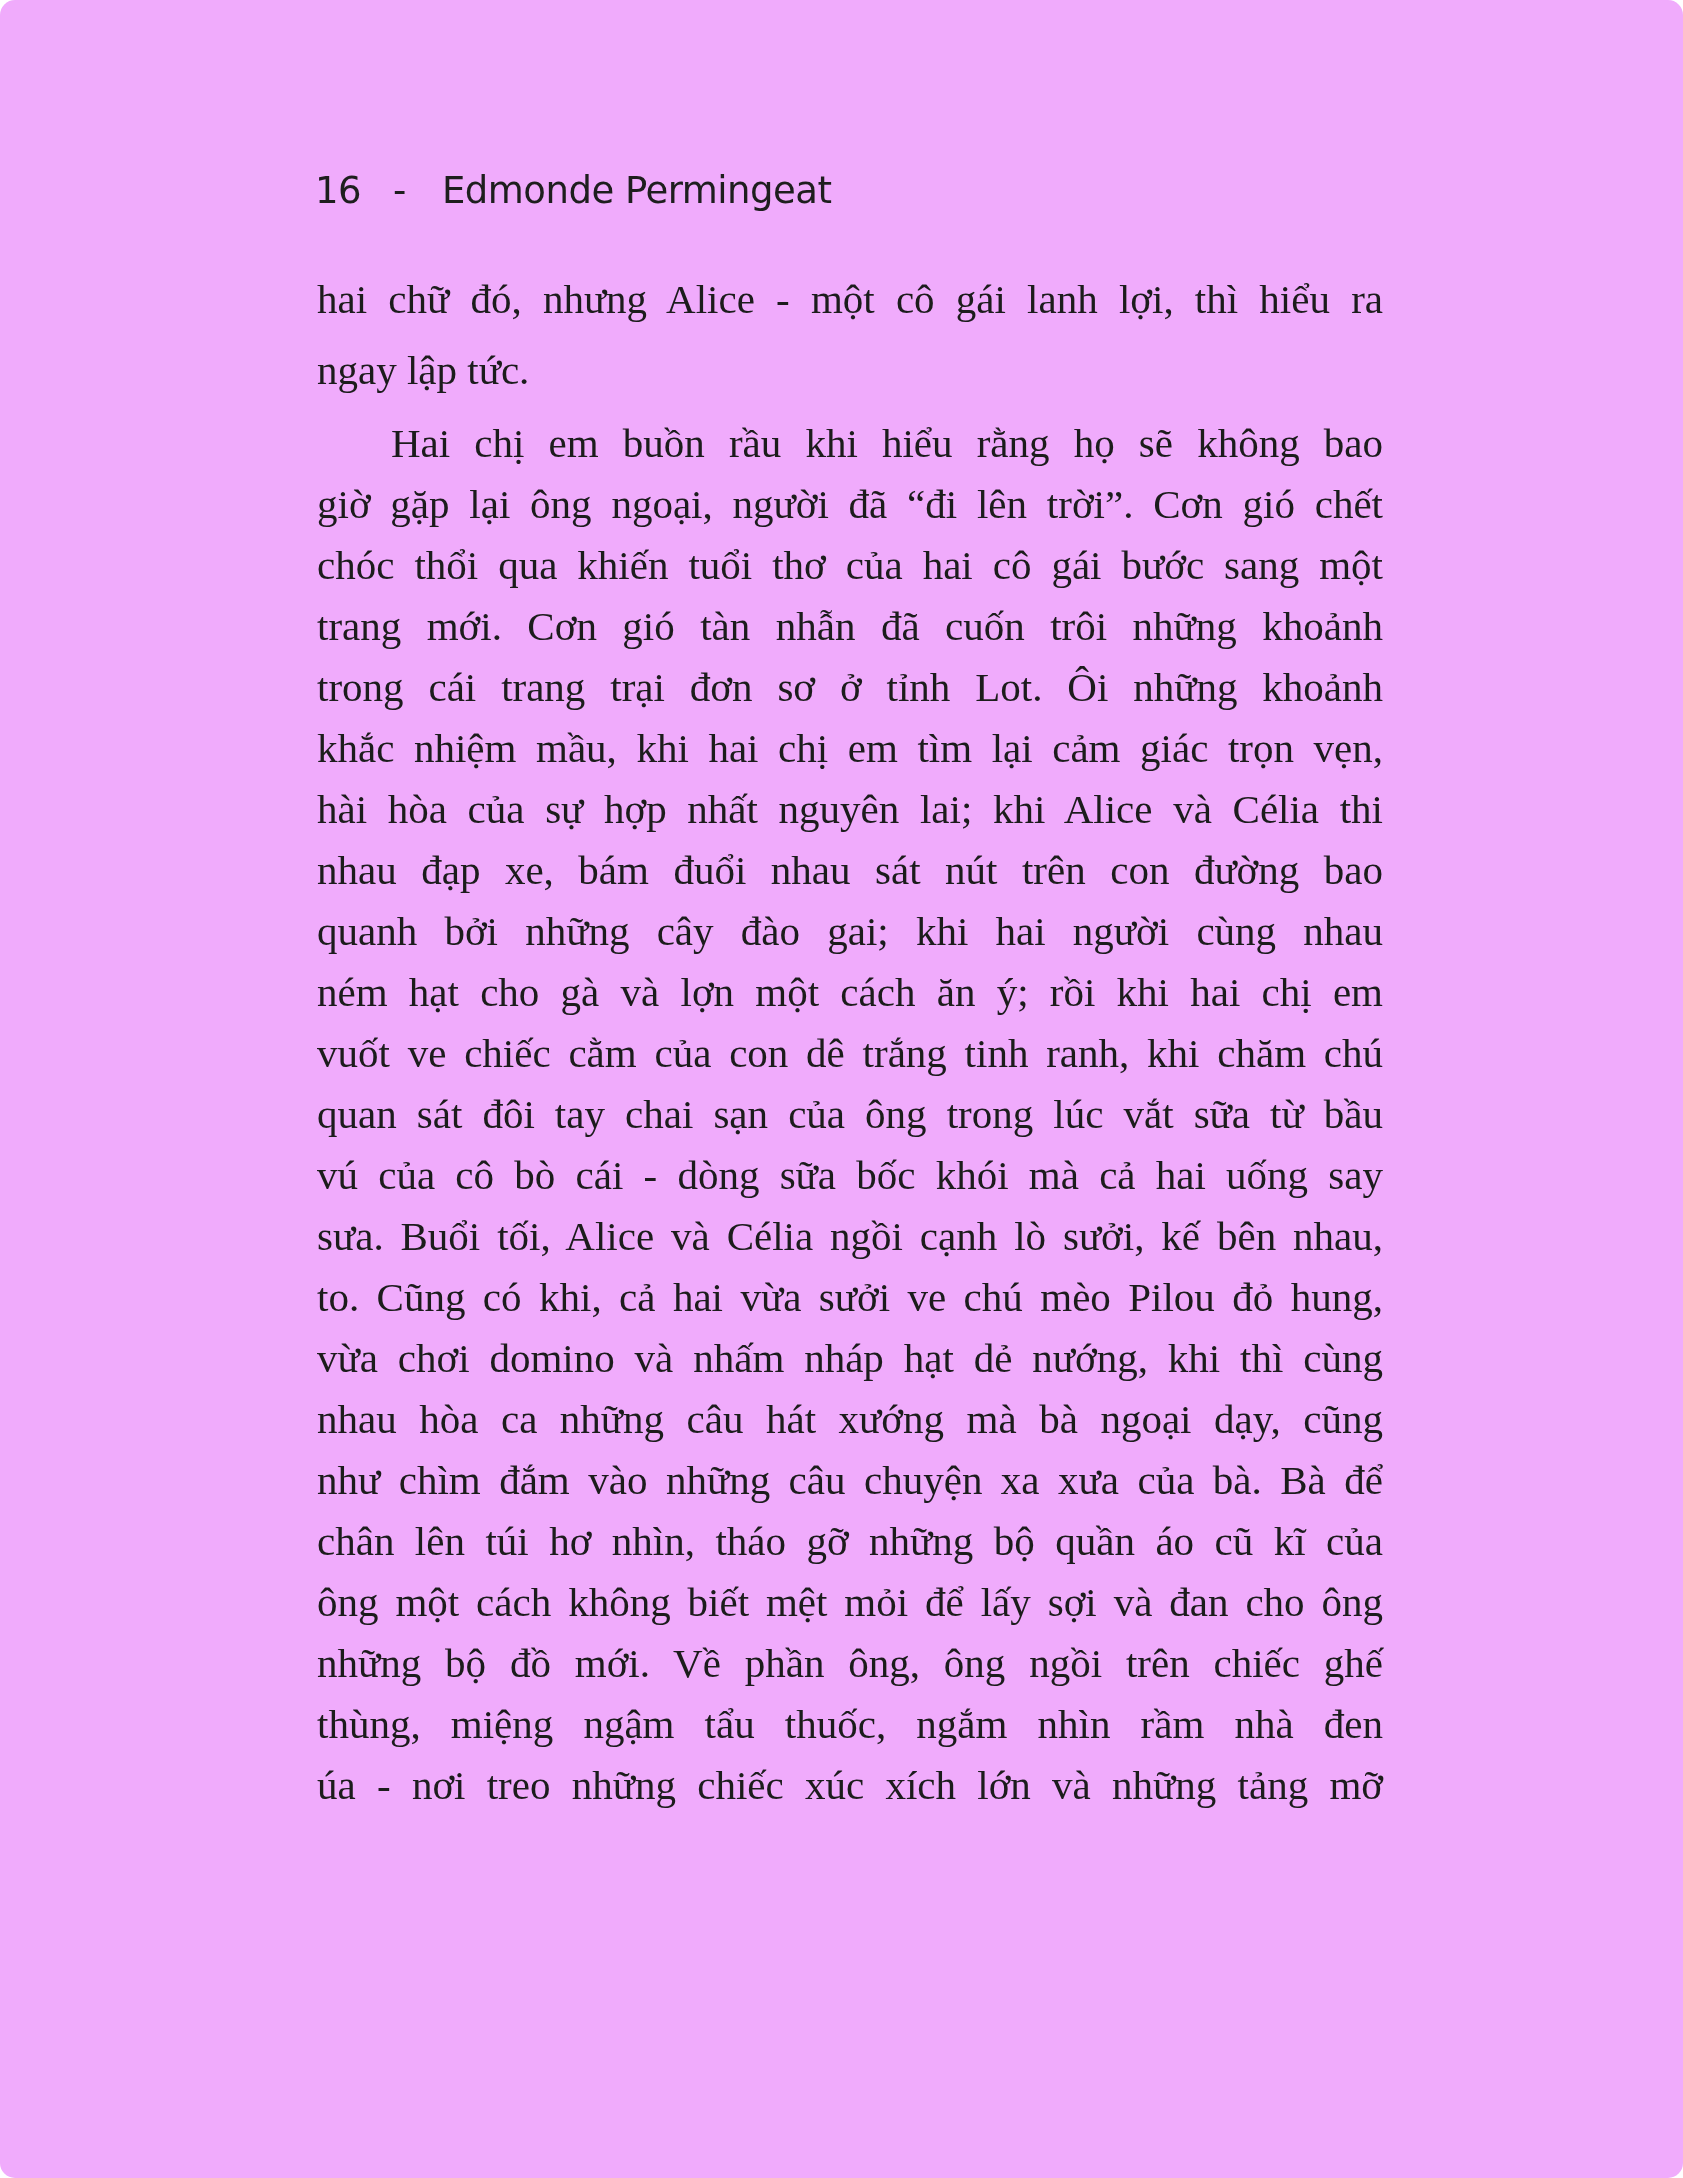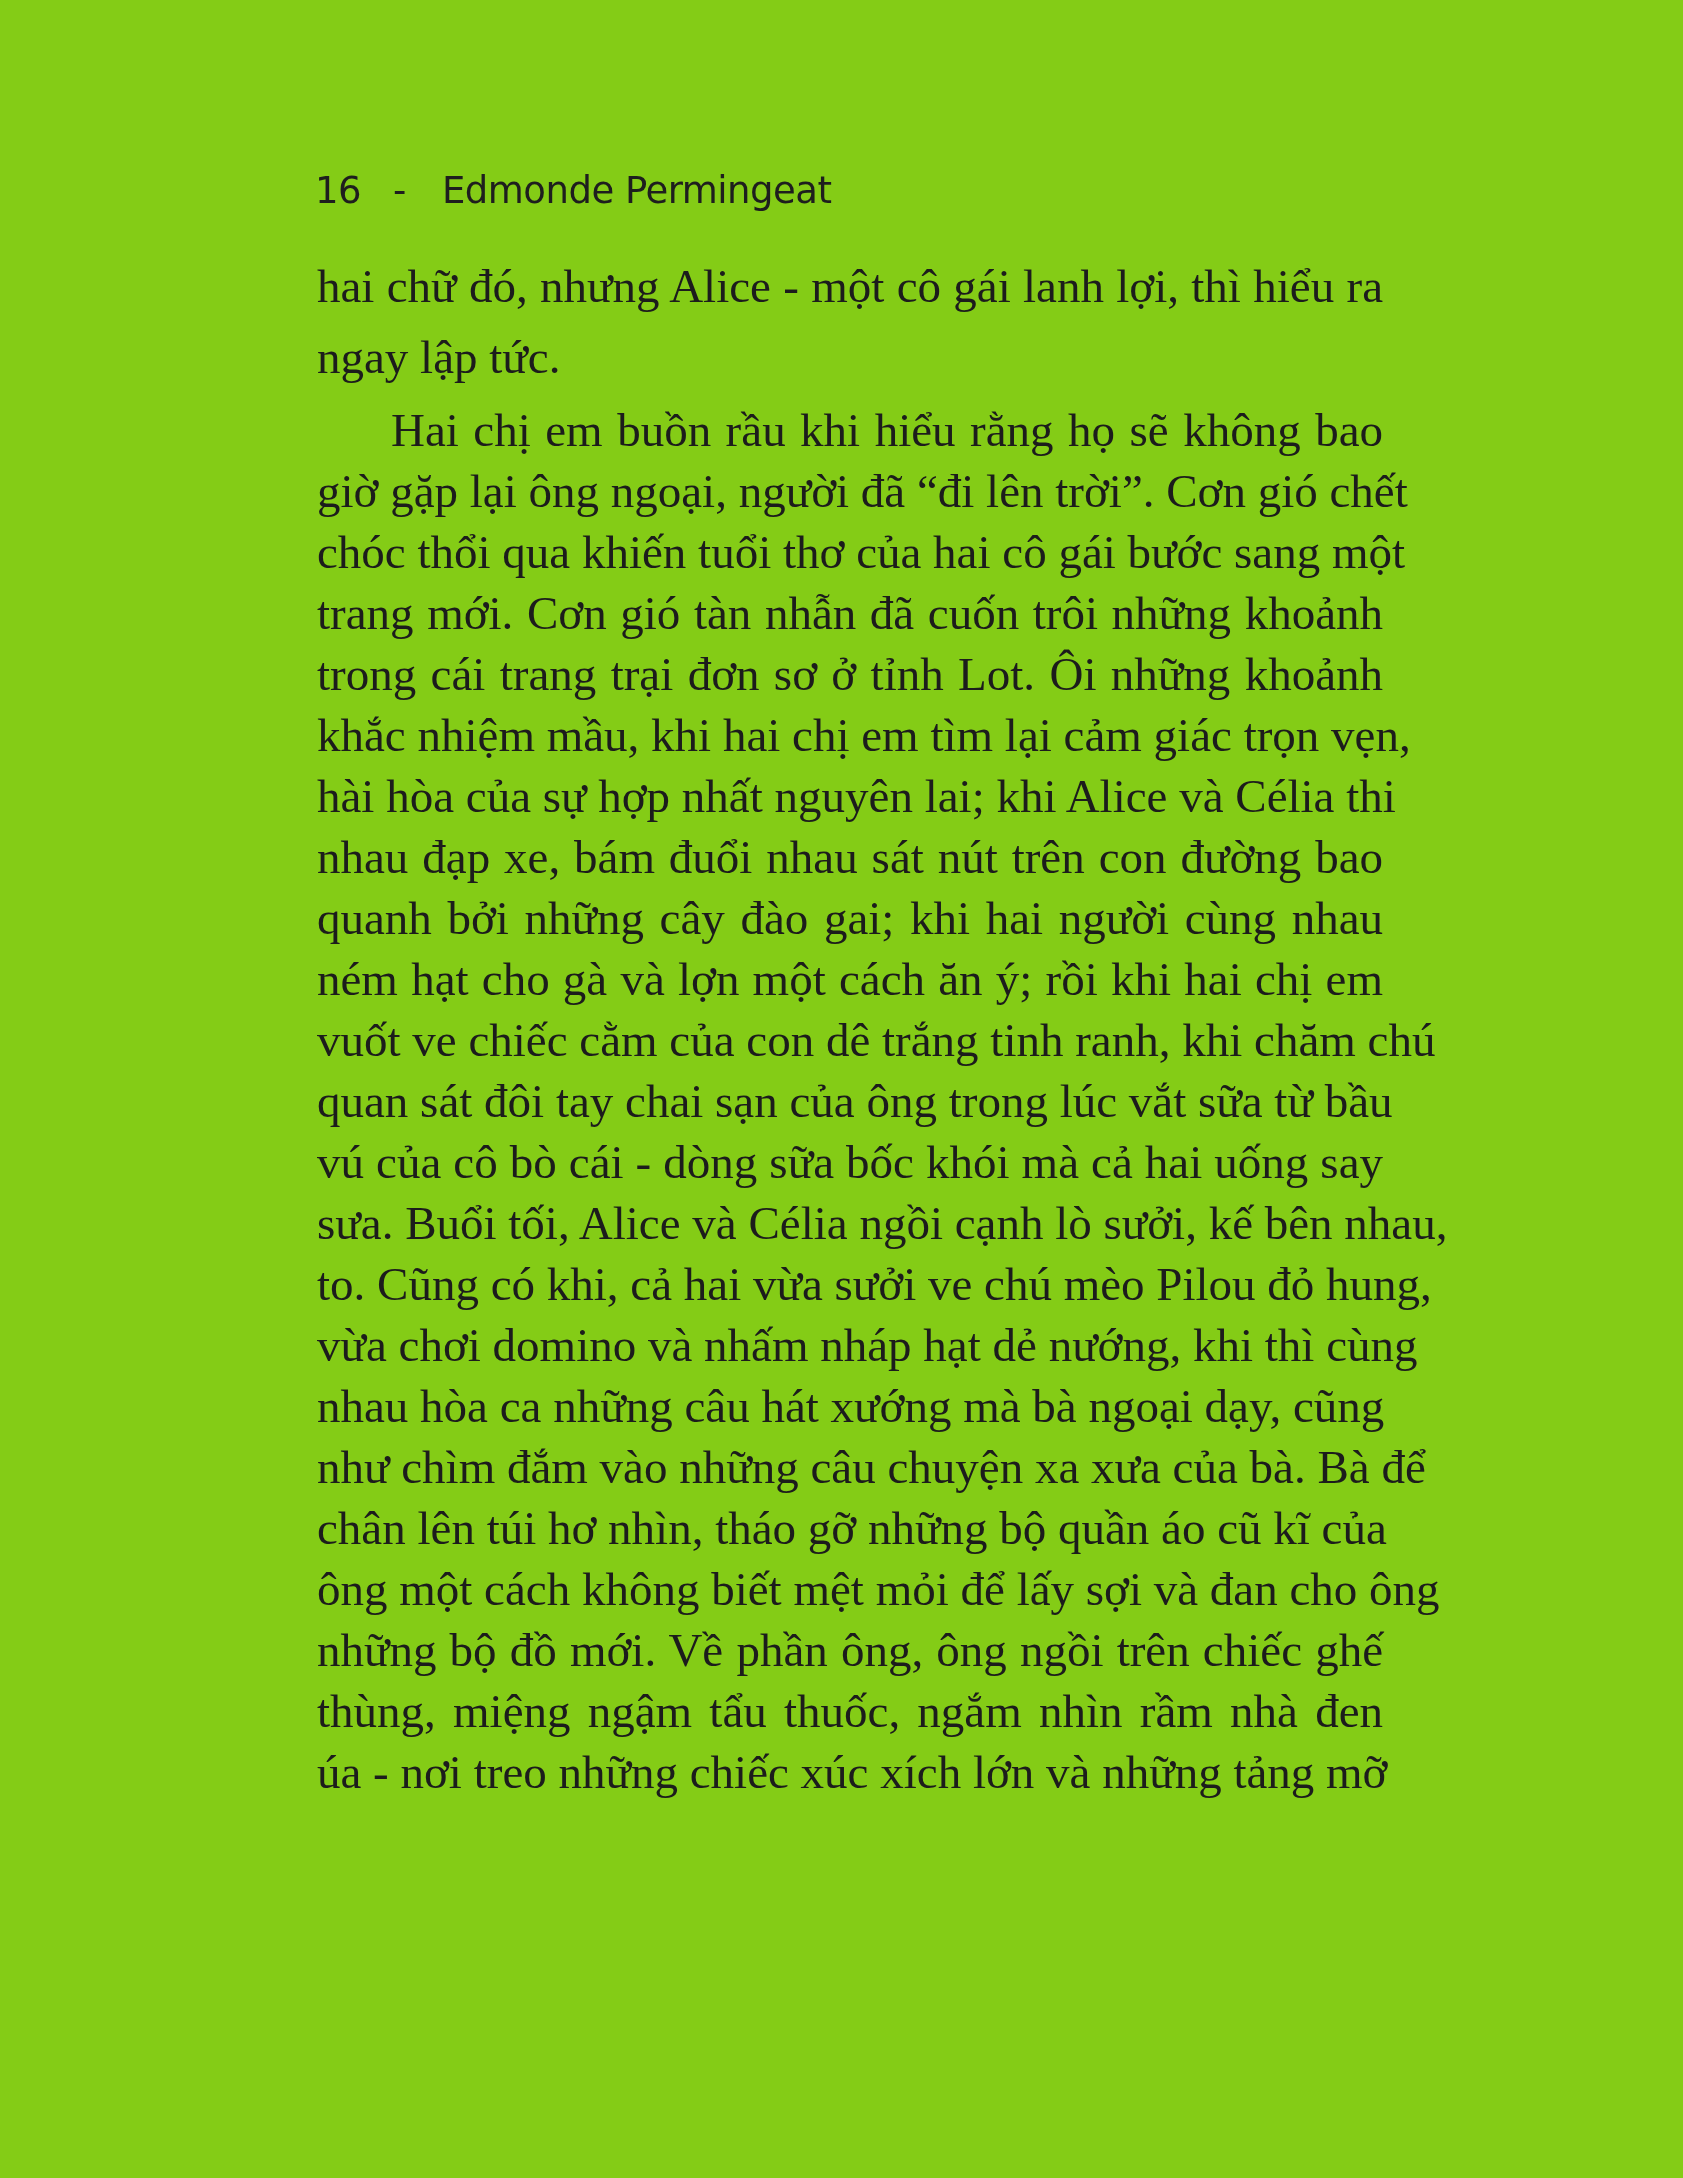--- a/index.html
+++ b/index.html
@@ -12,21 +12,22 @@
     height: 2178px;
     position: relative;
     overflow: hidden;
     color: #1c1c1c;
   }
   .page {
     position: absolute;
     left: 0; top: 0;
     width: 1683px;
     height: 2178px;
-    background: #84cc16;
+    background: #f0abfc;
+    border-radius: 15px;
   }
   .running-head {
     position: absolute;
     left: 315px;
     top: 166px;
     height: 50px;
     font-family: "DejaVu Sans", "Liberation Sans", sans-serif;
     font-size: 37px;
     line-height: 50px;
     color: #1e1e1e;
@@ -41,24 +42,24 @@
     display: inline-block;
     margin-left: 32px;
     margin-right: 36px;
   }
   .running-head .author {
     display: inline-block;
   }
   .body-text {
     position: absolute;
     left: 317px;
-    top: 256px;
+    top: 269px;
     width: 1066px;
     font-family: "Liberation Serif", "DejaVu Serif", serif;
-    font-size: 47px;
+    font-size: 41px;
     line-height: 61px;
     color: #1c1c1c;
     text-align: justify;
   }
   .line {
     display: block;
     text-align: justify;
     text-align-last: justify;
     white-space: nowrap;
   }

